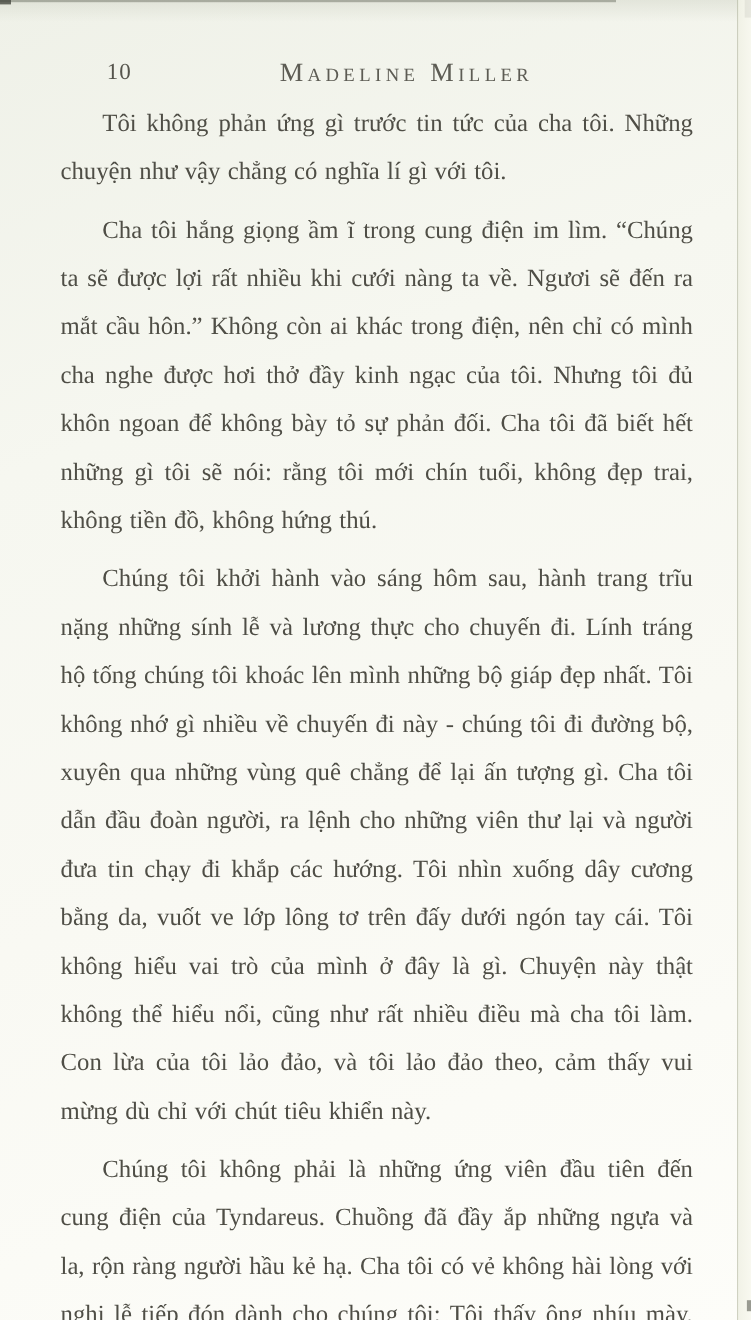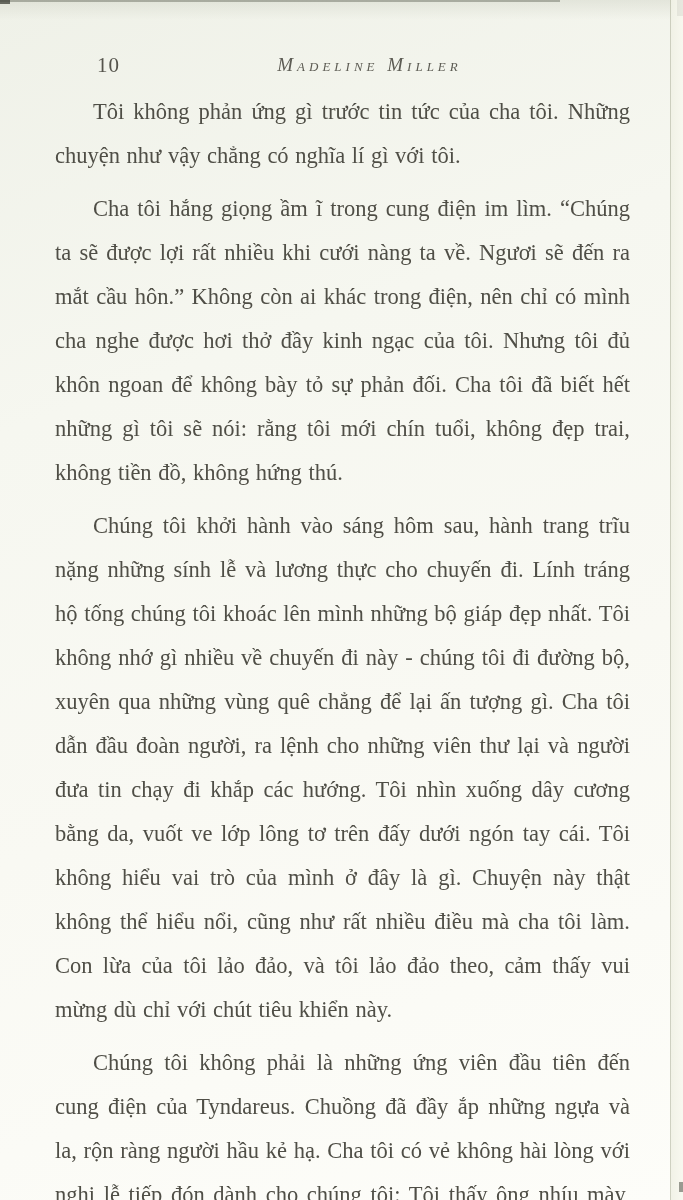--- a/index.html
+++ b/index.html
@@ -81,23 +81,22 @@
     letter-spacing: 1px;
   }
   .author {
     position: absolute;
     left: 0;
     right: 24px;
     top: 1px;
     text-align: center;
     font-variant: small-caps;
     letter-spacing: 4px;
-    font-size: 19px;
+    font-size: 24px;
     color: #5d5c54;
-    font-style: italic;
   }
   
   .text-block {
     position: absolute;
     top: 90px;
     left: 55px;
     width: 575px;
   }
   .text-block p {
     margin: 0;

